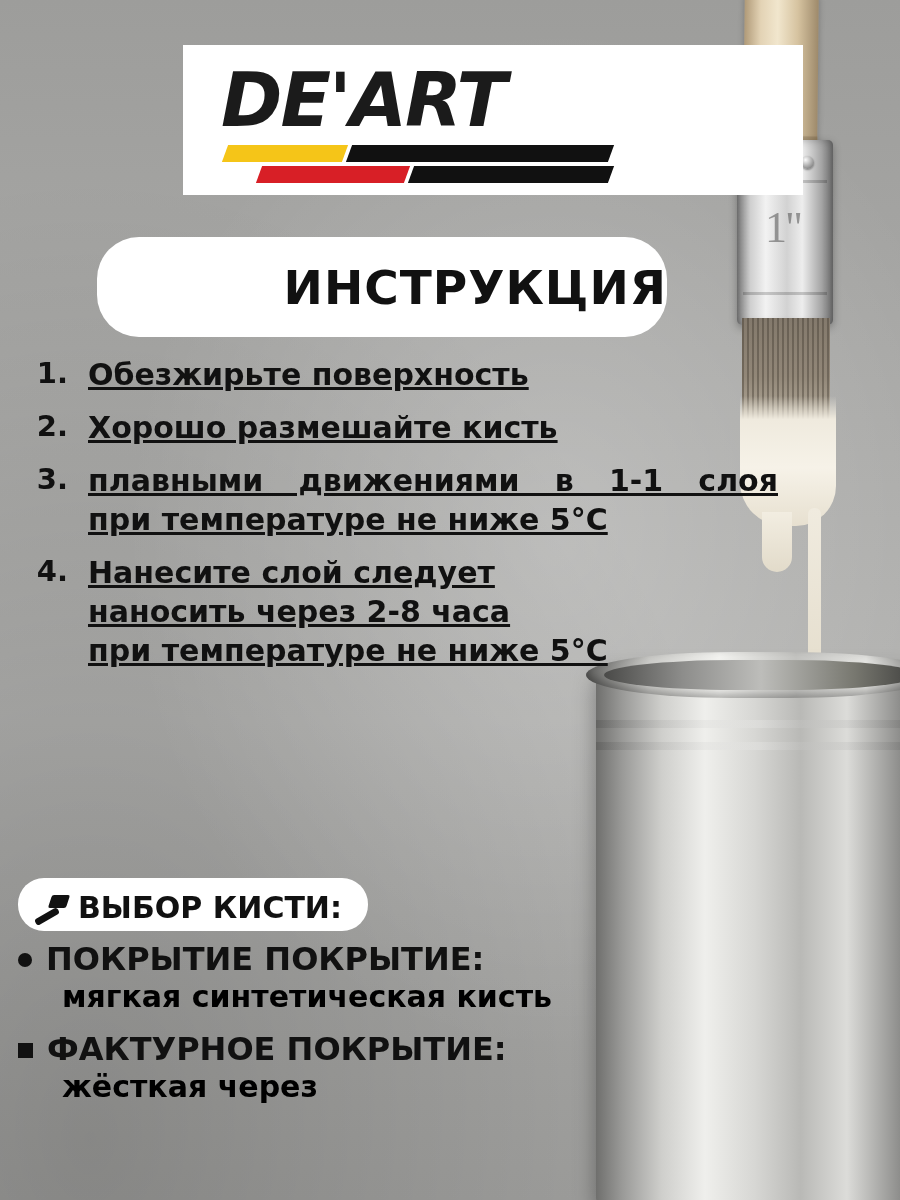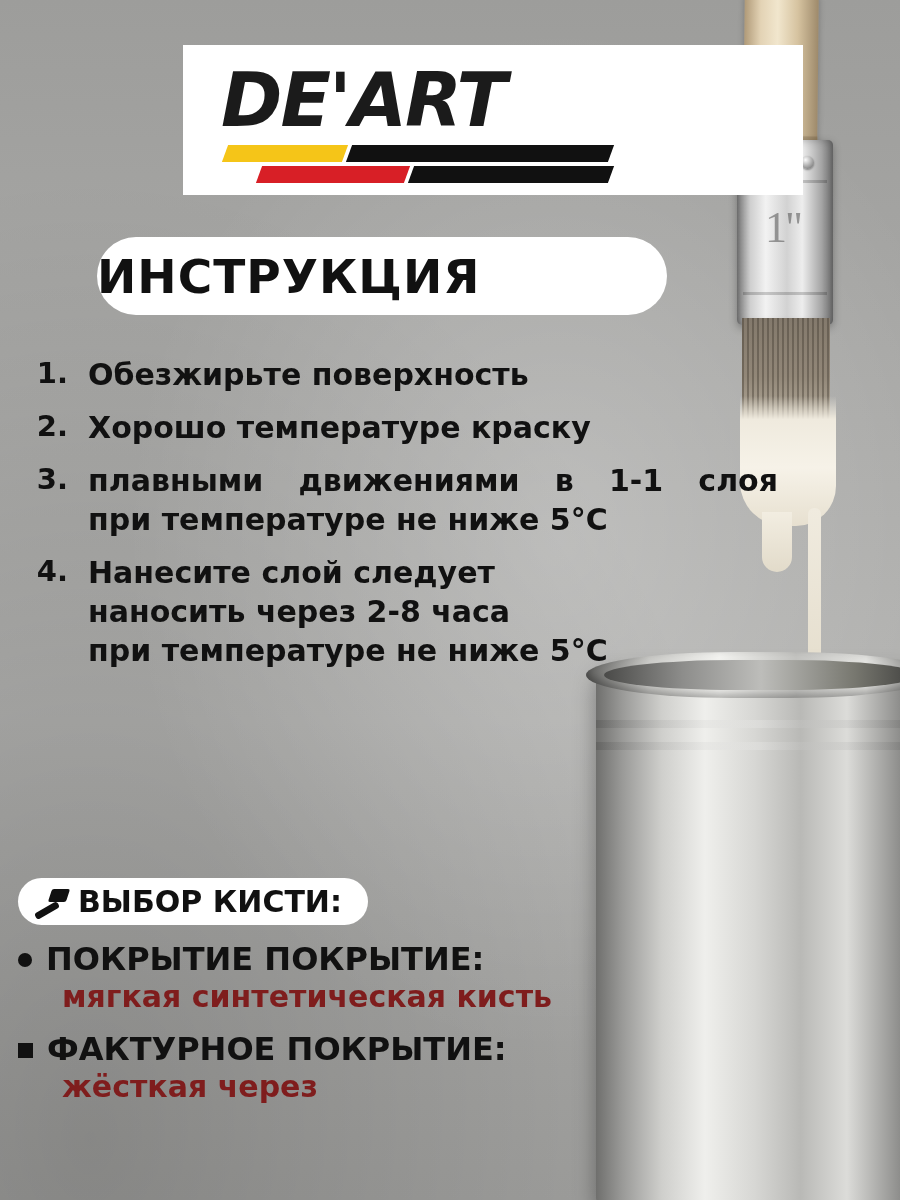--- a/index.html
+++ b/index.html
@@ -151,51 +151,51 @@
   .stripe {
     position: absolute; height: 17px; transform: skewX(-20deg);
   }
   .s-yellow { background: #f5c518; left: 4px;  top: 0;  width: 120px; }
   .s-black1 { background: #111111; left: 128px; top: 0;  width: 262px; }
   .s-red    { background: #d81f26; left: 38px; top: 21px; width: 148px; }
   .s-black2 { background: #111111; left: 190px; top: 21px; width: 200px; }
 
   .title-pill {
     position: absolute; left: 97px; top: 237px;
-    width: 570px; height: 78px;
+    width: 570px; height: 100px;
     background: #ffffff; border-radius: 42px;
-    display: flex; align-items: center; justify-content: flex-start;
+    display: flex; align-items: center; justify-content: flex-end;
   }
   .title-pill span {
     font-family: "DejaVu Sans", sans-serif;
     font-weight: 700; font-size: 47px; letter-spacing: 1px; color: #111;
   }
 
   .steps { position: absolute; left: 18px; top: 355px; width: 790px; }
   .step { display: flex; align-items: flex-start; margin-bottom: 14px; }
   .step-num {
     flex: 0 0 70px; text-align: right; padding-right: 20px;
     font-family: "DejaVu Sans", sans-serif;
     font-weight: 700; font-size: 29px; color: #111; line-height: 1.28;
   }
   .step-text {
     font-family: "DejaVu Sans", sans-serif;
     font-weight: 700; font-size: 30px; line-height: 1.3; color: #111;
-    text-align: justify; max-width: 690px;
+    text-align: justify; max-width: 690px; text-decoration: underline;
   }
   .step-text .line { display: block; }
   .step-3 .step-text .line.j {
     text-align: justify; text-align-last: justify; width: 690px;
   }
 
   .brush-choice {
     position: absolute; left: 18px; top: 878px;
     display: flex; align-items: center; gap: 10px;
     background: #ffffff; border-radius: 26px;
-    padding: 6px 26px 6px 16px;
+    padding: 12px 26px 6px 16px;
   }
   .brush-choice .bc-icon { width: 34px; height: 30px; position: relative; }
   .bc-icon .bc-head {
     position:absolute; right:0; top:2px; width: 18px; height: 13px;
     background:#111; transform: skewX(-18deg); border-radius: 2px;
   }
   .bc-icon .bc-handle {
     position:absolute; left:0; bottom:3px; width: 26px; height: 7px;
     background:#111; transform: rotate(-30deg); border-radius: 3px;
   }
@@ -214,21 +214,21 @@
   .bullet-dot {
     width: 14px; height: 14px; background: #111; border-radius: 50%;
     margin-top: 13px; flex: 0 0 14px;
   }
   .bullet-sq {
     width: 15px; height: 15px; background: #111; margin-top: 13px; flex: 0 0 15px;
   }
   .coating-sub {
     margin-left: 44px;
     font-family: "DejaVu Sans", sans-serif;
-    font-weight: 700; font-size: 30px; color: #7f1d1d; line-height: 1.25;
+    font-weight: 700; font-size: 30px; color: #000000; line-height: 1.25;
   }
 </style>
 </head>
 <body>
 
 <div class="poster">
 
   <div class="bg"></div>
   <div class="bg-vignette"></div>
 
@@ -271,21 +271,21 @@
     <div class="step step-1">
       <div class="step-num">1.</div>
       <div class="step-text">
         <span class="line">Обезжирьте поверхность</span>
       </div>
     </div>
 
     <div class="step step-2">
       <div class="step-num">2.</div>
       <div class="step-text">
-        <span class="line">Хорошо температуре краску</span>
+        <span class="line">Хорошо размешайте кисть</span>
       </div>
     </div>
 
     <div class="step step-3">
       <div class="step-num">3.</div>
       <div class="step-text">
         <span class="line j">плавными движениями в 1-1 слоя</span>
         <span class="line">при температуре не ниже 5°C</span>
       </div>
     </div>

